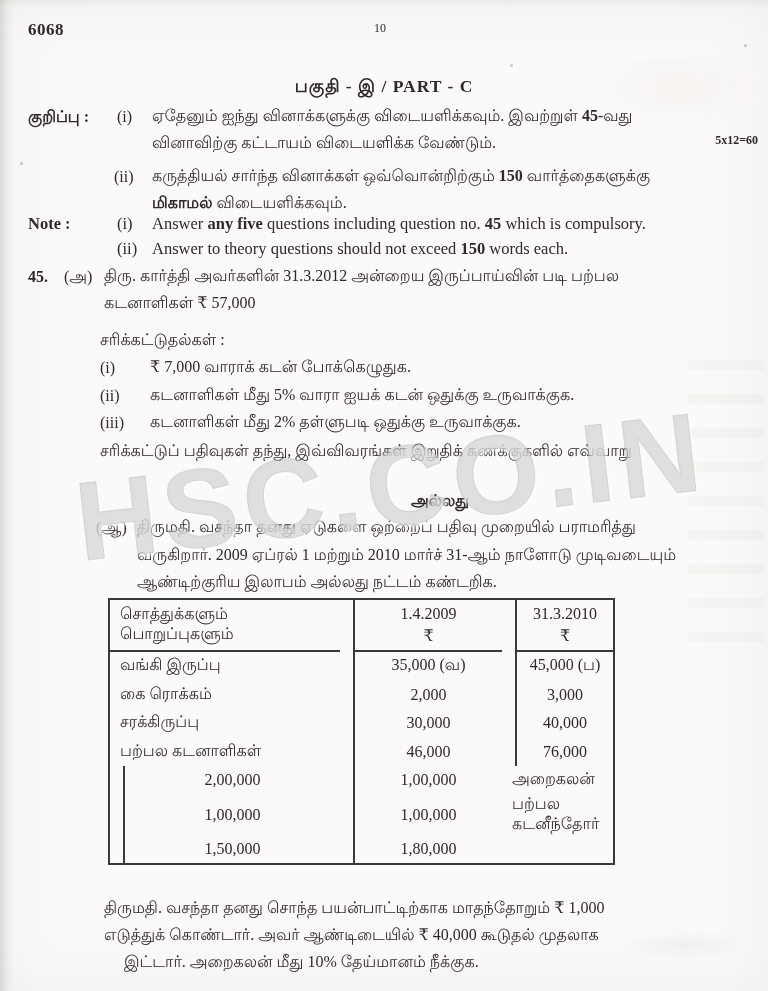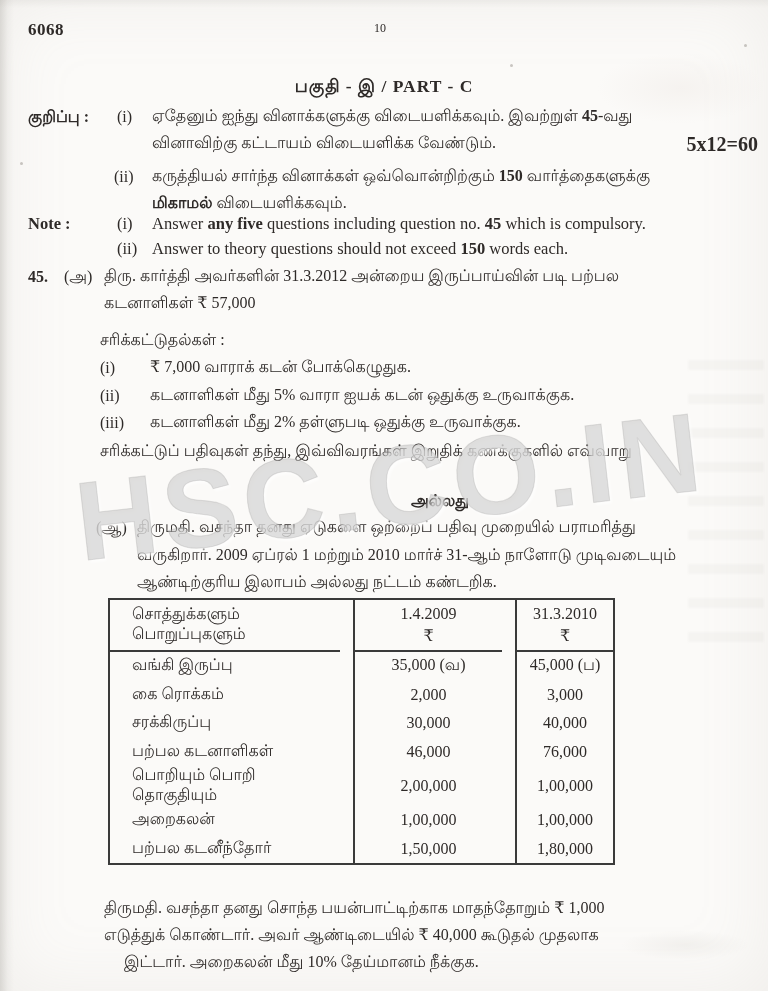--- a/index.html
+++ b/index.html
@@ -11,30 +11,30 @@
     color:#2e2a28;
   }
   .abs{position:absolute;white-space:nowrap;}
   .ta{font-size:16px;line-height:24px;}
   .en{font-size:16.5px;line-height:24px;}
   .bold{font-weight:bold;}
 
   .page-code{left:28px;top:20px;font-size:17px;font-weight:bold;letter-spacing:0.5px;}
   .page-num{left:374px;top:21px;font-size:12px;}
   .part-heading{left:0;top:76px;width:768px;text-align:center;font-size:17.5px;font-weight:600;letter-spacing:1px;}
-  .marks{left:640px;top:133px;width:118px;text-align:right;font-weight:600;font-size:20px;}
+  .marks{left:640px;top:133px;width:118px;text-align:right;font-weight:600;font-size:12px;}
 
   
   .tbl{
     position:absolute;left:108px;top:598px;width:503px;height:263px;
     display:grid;grid-template-columns:230px 162px 1fr;grid-template-rows:52px repeat(7,1fr);
     border:2px solid #3a3a3a;font-size:16px;
   }
   .tbl>div{display:flex;align-items:center;justify-content:center;}
-  .tbl .c1{justify-content:flex-start;padding-left:22px;}
+  .tbl .c1{justify-content:flex-start;padding-left:10px;}
   .tbl .c2,.tbl .c3{border-left:2px solid #3a3a3a;margin-left:13px;}
   .tbl .th{border-bottom:2px solid #3a3a3a;}
   .tbl .th.money{flex-direction:column;line-height:22px;justify-content:center;}
 
   
   .watermark{
     position:absolute;left:78px;top:458px;z-index:5;pointer-events:none;
     font-family:"Liberation Sans","DejaVu Sans",sans-serif;
     font-weight:bold;font-size:112px;letter-spacing:6px;white-space:nowrap;
     transform:rotate(-6.5deg);transform-origin:0 60%;
@@ -143,21 +143,20 @@
     <div class="td c3">3,000</div>
 
     <div class="td c1">சரக்கிருப்பு</div>
     <div class="td c2">30,000</div>
     <div class="td c3">40,000</div>
 
     <div class="td c1">பற்பல கடனாளிகள்</div>
     <div class="td c2">46,000</div>
     <div class="td c3">76,000</div>
 
-    <div class="td c1">பொறியும் பொறி தொகுதியும்</div>
     <div class="td c2">2,00,000</div>
     <div class="td c3">1,00,000</div>
 
     <div class="td c1">அறைகலன்</div>
     <div class="td c2">1,00,000</div>
     <div class="td c3">1,00,000</div>
 
     <div class="td c1">பற்பல கடனீந்தோர்</div>
     <div class="td c2">1,50,000</div>
     <div class="td c3">1,80,000</div>

